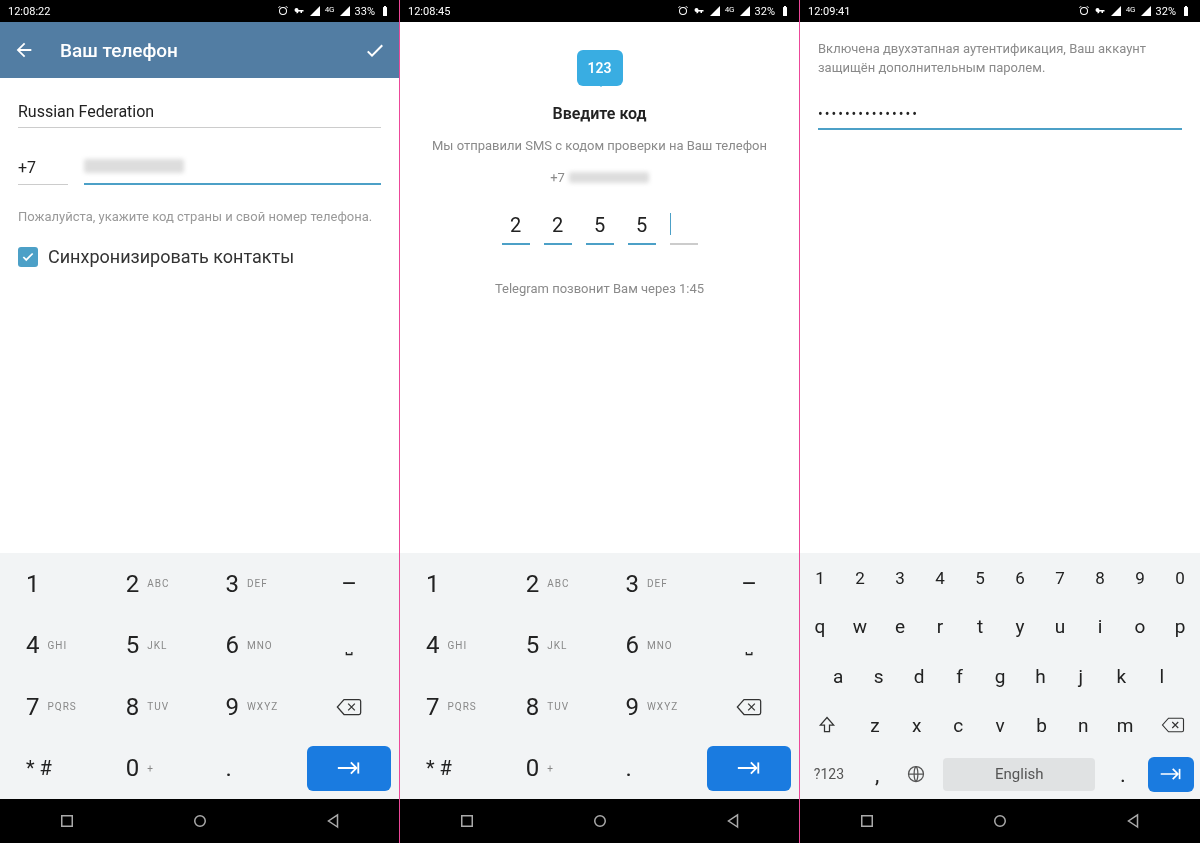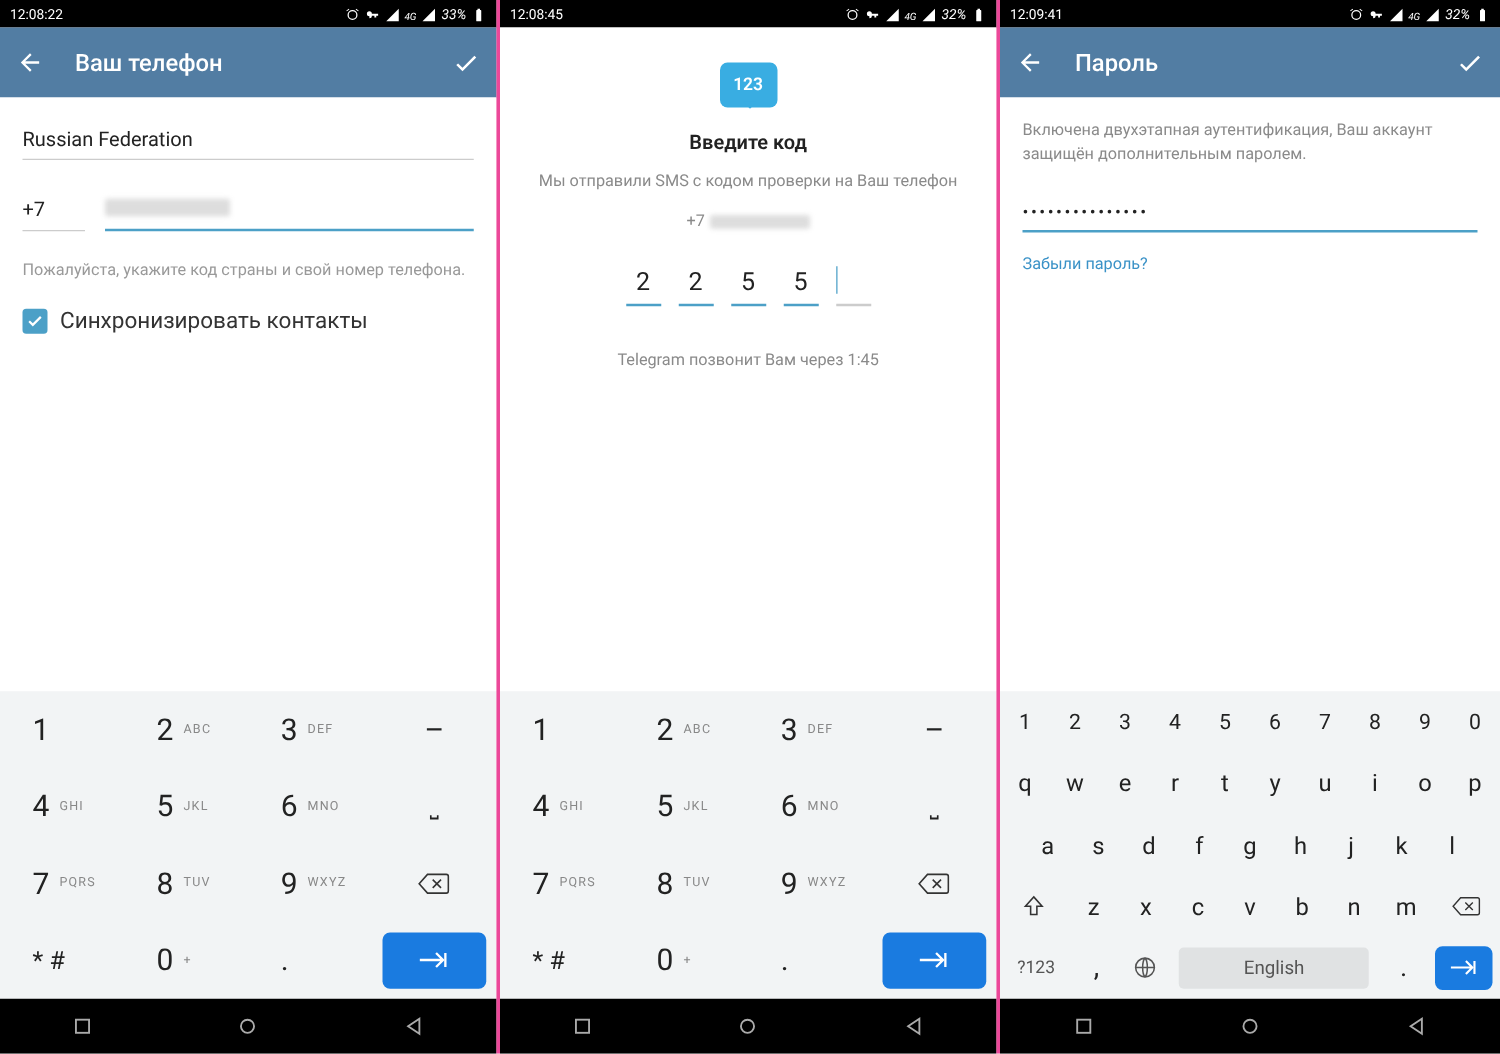--- a/index.html
+++ b/index.html
@@ -1,24 +1,24 @@
 <!DOCTYPE html>
 <html><head>
 <meta charset="utf-8">
 <style>
 * { margin: 0; padding: 0; box-sizing: border-box; }
 body { font-family: -apple-system, BlinkMacSystemFont, "Segoe UI", Roboto, Arial, sans-serif; background: #fff; width: 1200px; height: 843px; overflow: hidden; }
 .container { display: flex; width: 1200px; height: 843px; }
-.phone { width: 400px; height: 843px; display: flex; flex-direction: column; border-right: 3px solid #ec4899; position: relative; }
+.phone { width: 400px; height: 843px; display: flex; flex-direction: column; border-right: 1px solid #ec4899; position: relative; }
 .phone:last-child { border-right: none; }
 
 
 .status-bar { height: 22px; background: #000; color: #fff; display: flex; align-items: center; justify-content: space-between; padding: 0 8px; font-size: 11px; }
 .status-left { }
-.status-right { display: flex; align-items: flex-end; gap: 4px; font-style: italic; }
+.status-right { display: flex; align-items: flex-start; gap: 4px; }
 .status-right svg { width: 12px; height: 12px; fill: #fff; }
 
 
 .app-bar { height: 56px; background: #527da3; color: #fff; display: flex; align-items: center; padding: 16px 12px; }
 .app-bar .back { width: 24px; height: 24px; cursor: pointer; display:flex; align-items:center; justify-content:center; }
 .app-bar .title { flex: 1; font-size: 19px; font-weight: 500; margin-left: 24px; }
 .app-bar .check { width: 24px; height: 24px; cursor: pointer; display:flex; align-items:center; justify-content:center; }
 .app-bar svg { fill: #fff; }
 
 
@@ -357,37 +357,23 @@
       <span style="font-size:8px">4G</span>
       <svg viewBox="0 0 24 24">
             <path d="M2 22h20V2z"></path>
           </svg>
       <span>32%</span>
       <svg viewBox="0 0 24 24">
             <path d="M15 4h-1V2h-4v2H9a1 1 0 00-1 1v16a1 1 0 001 1h6a1 1 0 001-1V5a1 1 0 00-1-1z"></path>
           </svg>
     </div>
   </div>
-  <div class="app-bar">
-    <div class="back">
-      <svg viewBox="0 0 24 24" width="22" height="22">
-            <path d="M20 11H7.8l5.6-5.6L12 4l-8 8 8 8 1.4-1.4L7.8 13H20z"></path>
-          </svg>
-    </div>
-    <div class="title">Пароль</div>
-    <div class="check">
-      <svg viewBox="0 0 24 24" width="24" height="24">
-            <path d="M9 16.2l-3.5-3.5L4 14l5 5L20 8l-1.5-1.5z"></path>
-          </svg>
-    </div>
-  </div>
   <div class="content">
     <div class="twofa-text">Включена двухэтапная аутентификация, Ваш аккаунт защищён дополнительным паролем.</div>
     <div class="password-field">•••••••••••••••</div>
-    <div class="forgot">Забыли пароль?</div>
   </div>
   <div class="qkbd">
     <div class="qrow">
       <div class="qkey num">1</div>
       <div class="qkey num">2</div>
       <div class="qkey num">3</div>
       <div class="qkey num">4</div>
       <div class="qkey num">5</div>
       <div class="qkey num">6</div>
       <div class="qkey num">7</div>

